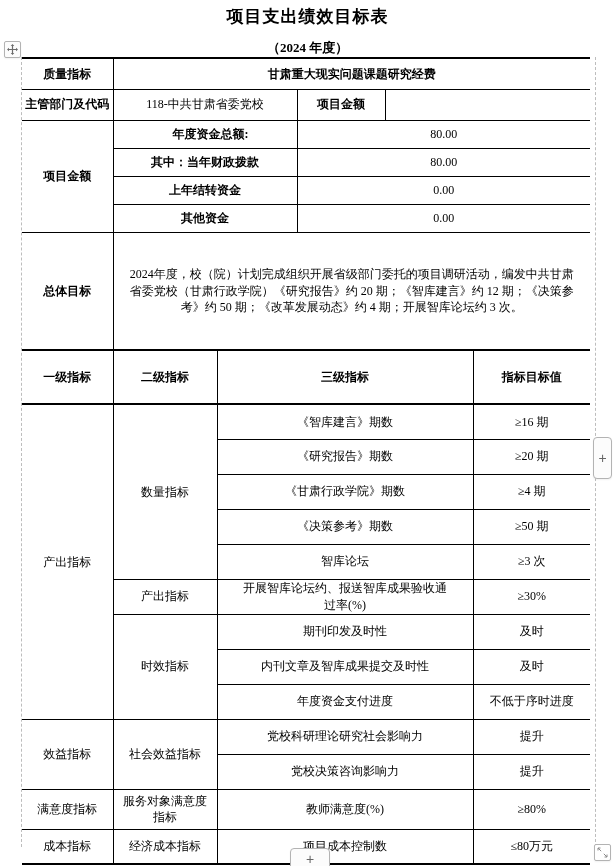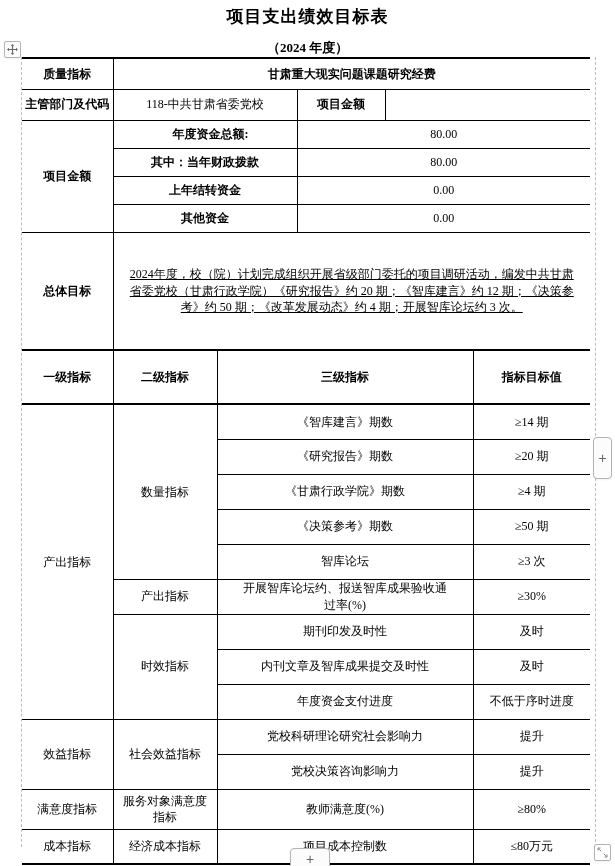--- a/index.html
+++ b/index.html
@@ -25,21 +25,21 @@
     vertical-align:middle; padding:0 4px; overflow:hidden; line-height:1.35;
   }
   .b { font-weight:bold; }
   .left { text-align:left; }
   .bl0 { border-left:none !important; }
   .br0 { border-right:none !important; }
   .lbl { padding:0 2px !important; }
   .l3 { text-align:left; padding:0 23px !important; }
   .hd { border-top:2px solid #000 !important; border-bottom:2px solid #000 !important; }
   .goal-text {
-    text-align:justify; line-height:23px; padding:0 15px !important; vertical-align:middle;text-decoration:underline;
+    text-align:justify; line-height:23px; padding:0 15px !important; vertical-align:middle;
   }
   .h31{height:31px} .h28{height:28px} .h118{height:118px}
   .h38{height:54px} .h35{height:35px} .h40{height:40px}
   .gridline {
     position:absolute; top:57px; height:790px; width:0;
     border-left:1px dashed #bdbdbd; pointer-events:none;
   }
   .gl-left { left:21px; } .gl-right { left:595px; }
   .ctl {
     position:absolute; box-sizing:border-box; background:#fcfcfc;
@@ -114,21 +114,21 @@
       <td class="b bl0 lbl hd">一级指标</td>
       <td class="b hd">二级指标</td>
       <td class="b hd" colspan="3">三级指标</td>
       <td class="b br0 hd">指标目标值</td>
     </tr>
 
     <tr class="h35">
       <td class="bl0 lbl" rowspan="9">产出指标</td>
       <td rowspan="5">数量指标</td>
       <td class="l3" colspan="3">《智库建言》期数</td>
-      <td class="br0">≥14 期</td>
+      <td class="br0">≥16 期</td>
     </tr>
     <tr class="h35">
       <td class="l3" colspan="3">《研究报告》期数</td>
       <td class="br0">≥20 期</td>
     </tr>
     <tr class="h35">
       <td class="l3" colspan="3">《甘肃行政学院》期数</td>
       <td class="br0">≥4 期</td>
     </tr>
     <tr class="h35">

